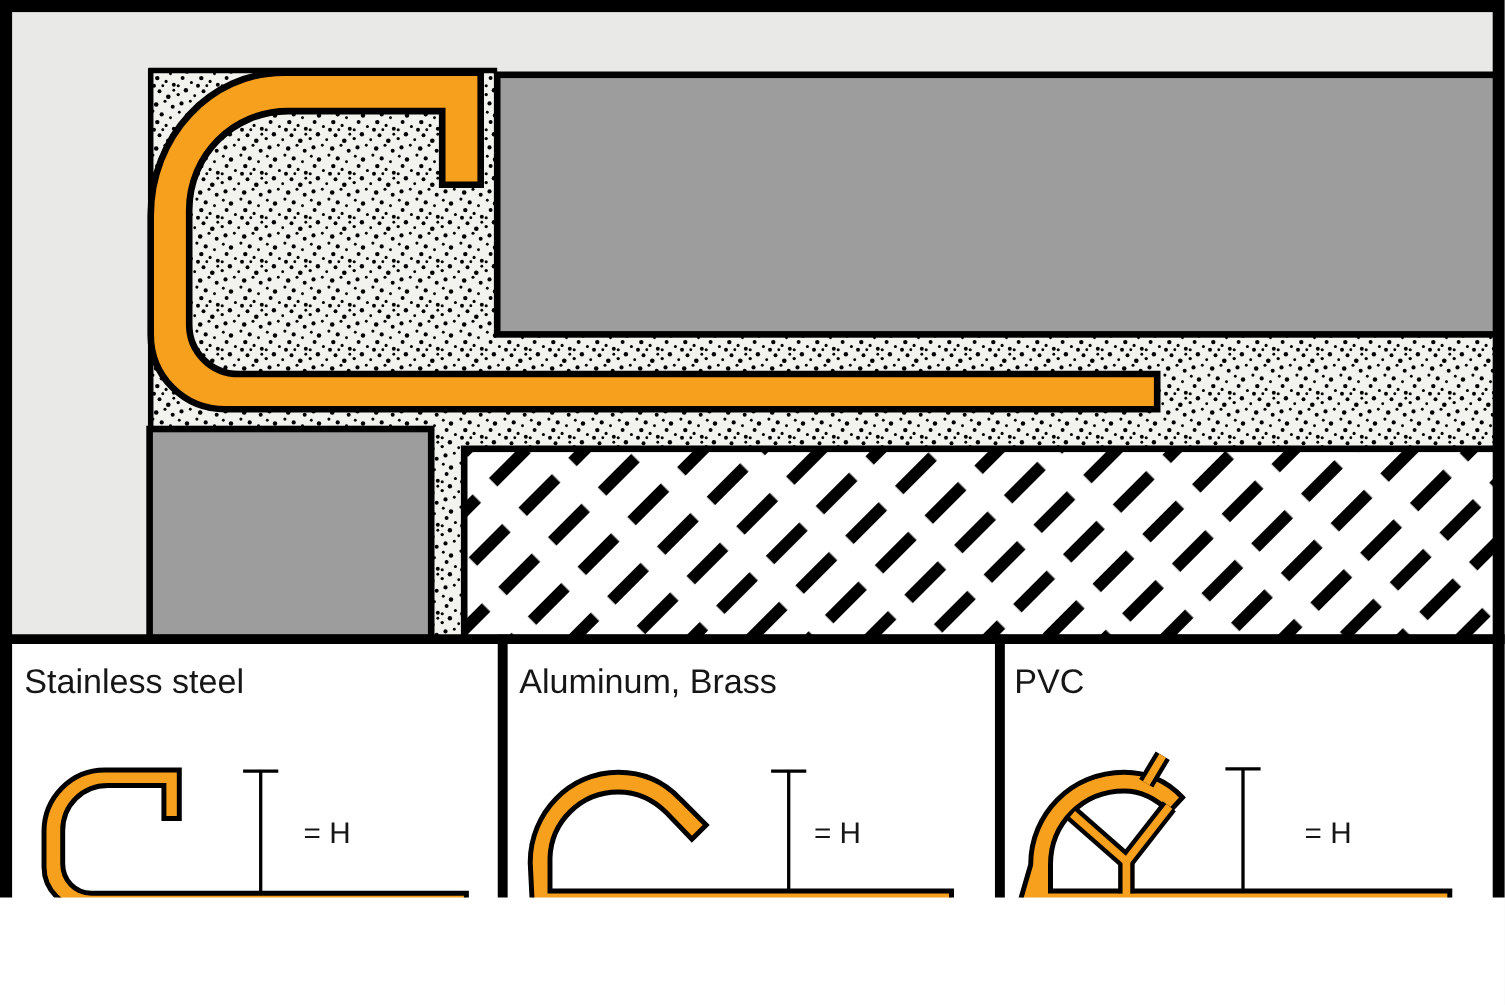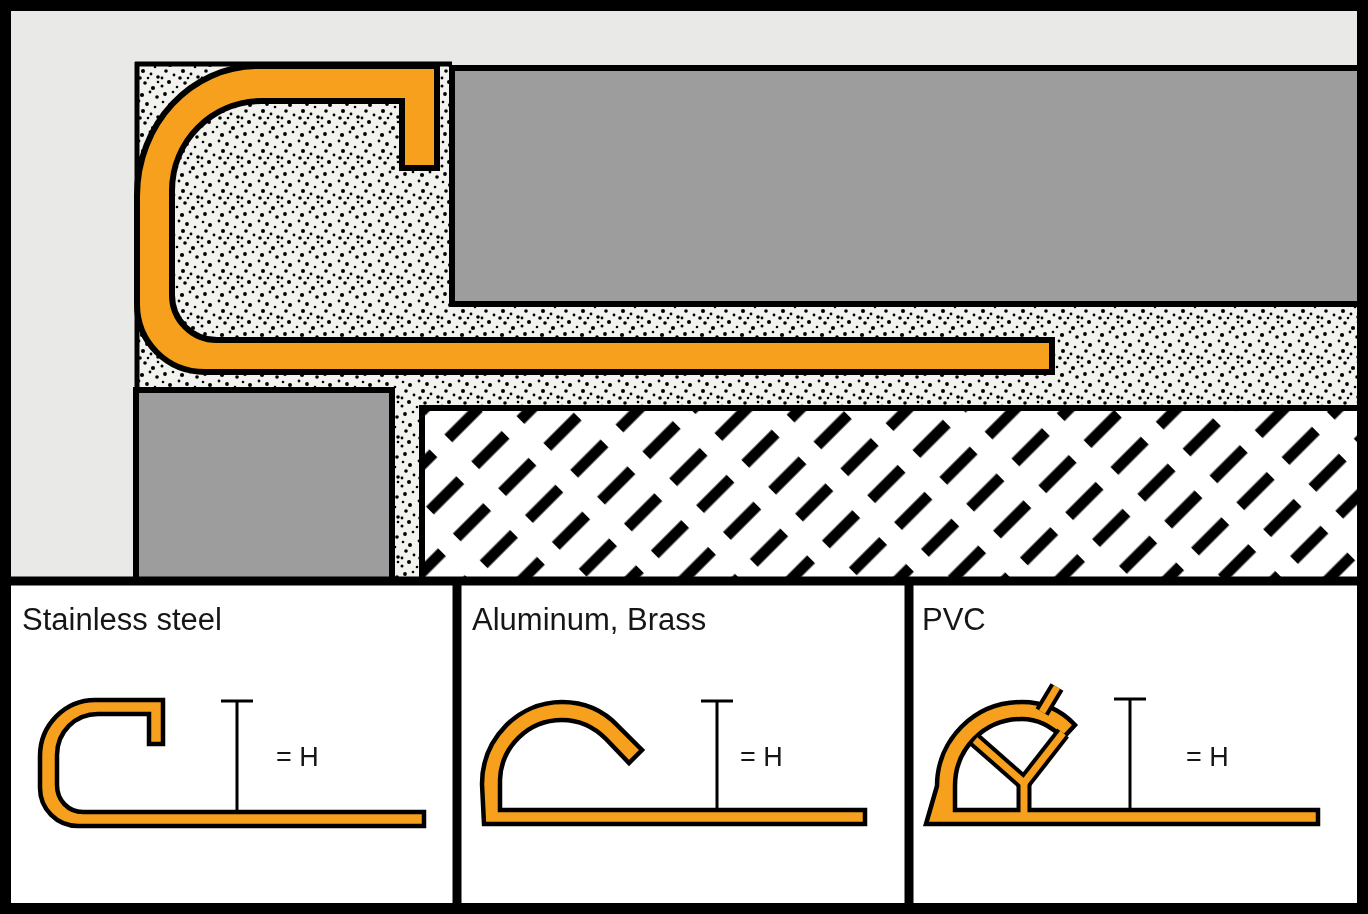--- a/index.html
+++ b/index.html
@@ -1,19 +1,19 @@
 <!DOCTYPE html>
 <html><head>
 <meta charset="utf-8">
 <style>
   html, body { margin: 0; padding: 0; background: #ffffff; }
   .stage {
     position: relative;
     width: 1368px;
-    height: 914px;
+    height: 816px;
     overflow: hidden;
     font-family: "Liberation Sans", sans-serif;
   }
   .stage svg { display: block; width: 1368px; height: 914px; }
   .panel-label {
     font-family: "Liberation Sans", sans-serif;
     font-size: 31px;
     fill: #161616;
   }
   .dim-label {

